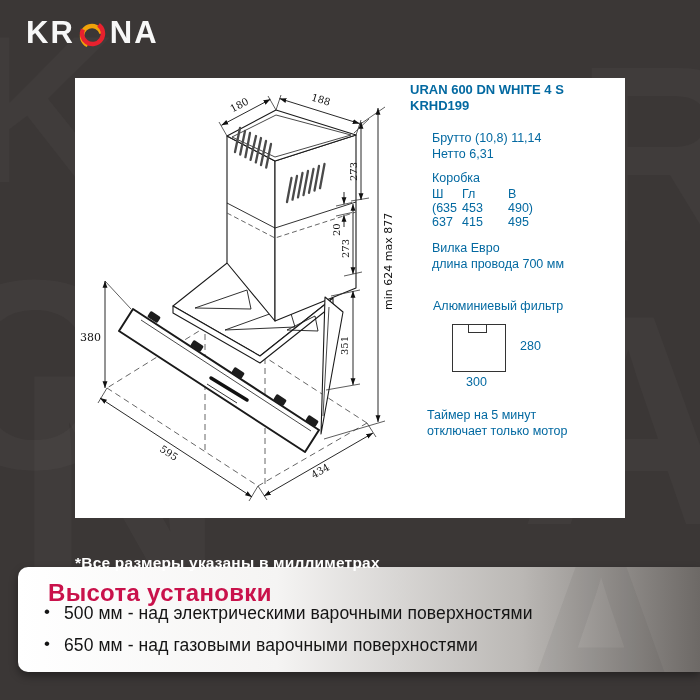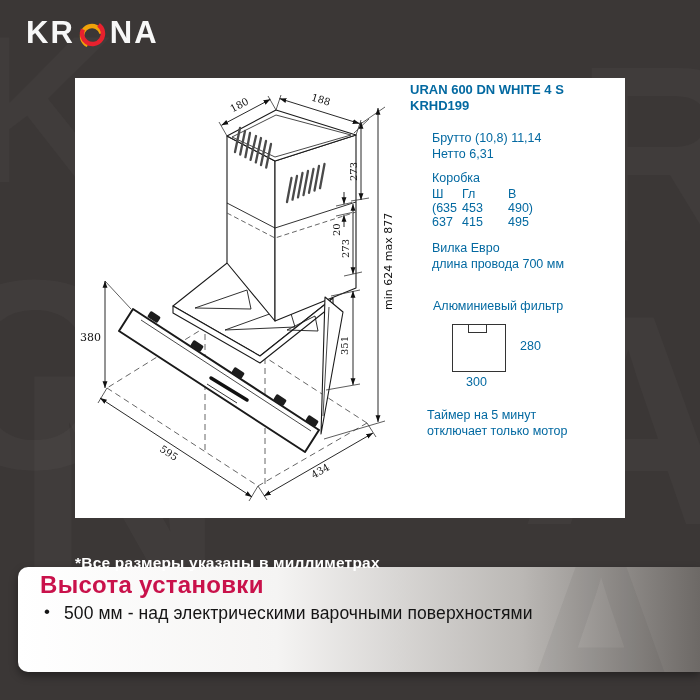--- a/index.html
+++ b/index.html
@@ -41,21 +41,21 @@
   .dim-sans{font-size:11px;fill:#111;font-family:"DejaVu Sans",sans-serif;}
 
   .footnote{position:absolute;left:75px;top:520px;color:#ffffff;font-size:15.5px;font-weight:600;z-index:3;letter-spacing:0.2px;margin-top:34px;}
 
   
   .install{position:absolute;left:18px;top:567px;width:682px;height:105px;z-index:2;
            border-radius:10px 0 0 10px;overflow:hidden;
            background:linear-gradient(90deg,#ffffff 0%,#f5f4f3 38%,#bab7b4 74%,#6d6966 100%);
            box-shadow:0 4px 9px rgba(0,0,0,0.38);}
   .install .ghost{position:absolute;right:14px;top:-52px;font-size:235px;font-weight:bold;color:rgba(40,36,34,0.06);line-height:1;}
-  .install h2{position:absolute;left:22px;top:4px;margin:0;font-size:24px;font-weight:bold;letter-spacing:0.3px;}
+  .install h2{position:absolute;left:22px;top:4px;margin:8px;font-size:24px;font-weight:bold;letter-spacing:0.3px;}
   .install ul{position:absolute;left:22px;top:36px;margin:0;padding:0;list-style:none;}
   .install li{position:relative;padding-left:24px;font-size:17.5px;color:#141414;margin-bottom:11px;letter-spacing:0.1px;}
   .install li::before{content:"•";position:absolute;left:4px;top:-1px;font-size:17px;color:#141414;}
 </style>
 </head>
 <body>
 
 <div id="stage">
 
   <span class="wm wm-k">K</span>
@@ -233,16 +233,17 @@
     </div>
   </div>
 
   <div class="footnote">*Все размеры указаны в миллиметрах</div>
 
   <div class="install">
     <span class="ghost">A</span>
     <h2 style="color: rgb(201, 18, 75);">Высота установки</h2>
     <ul>
       <li>500 мм - над электрическими варочными поверхностями</li>
+      <li>650 мм - над газовыми варочными поверхностями</li>
     </ul>
   </div>
 
 </div>
 
 </body></html>

